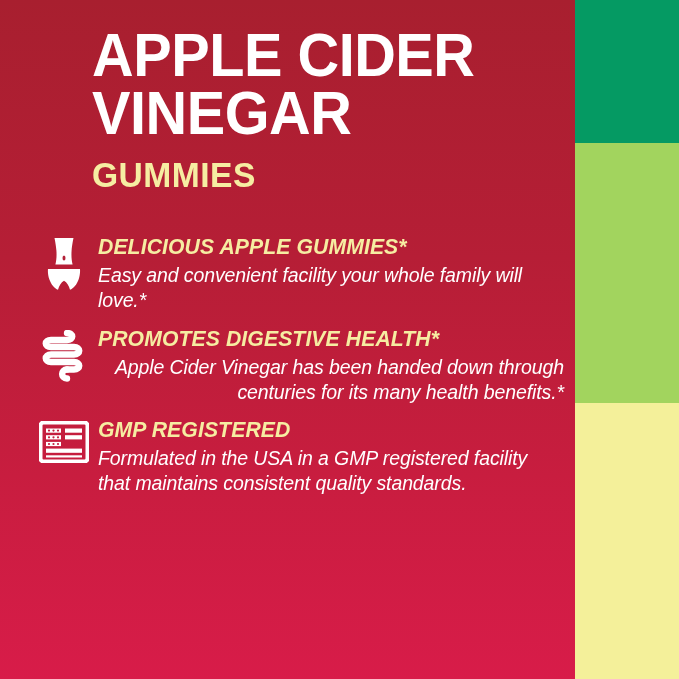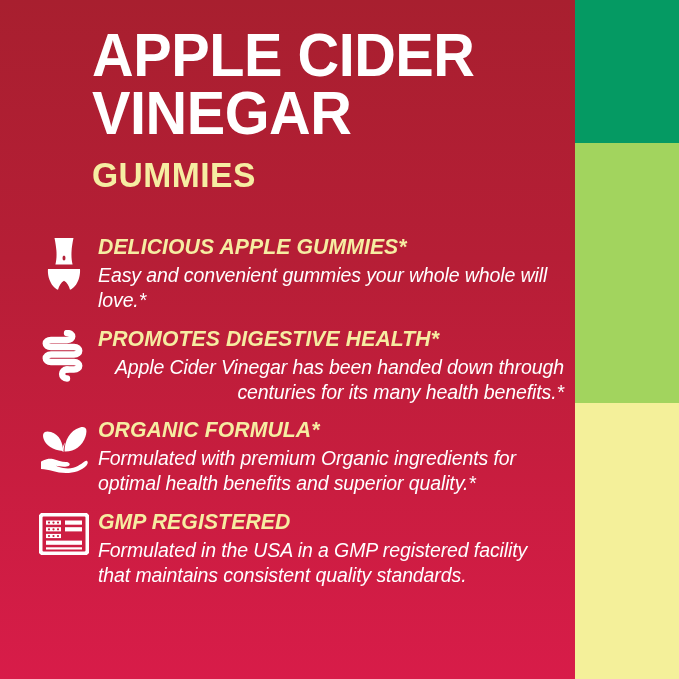--- a/index.html
+++ b/index.html
@@ -124,53 +124,39 @@
     <div class="feature">
       <div class="feature-icon">
         <svg width="44" height="52" viewBox="0 0 44 52">
           <path fill="#ffffff" d="M12.5 0 H31.5 C31.5 0 30 7 29.6 12.5 C29.2 18 29.6 22.5 30.6 26.5 H13.4 C14.4 22.5 14.8 18 14.4 12.5 C14 7 12.5 0 12.5 0 Z"></path>
           <ellipse cx="22" cy="20" rx="1.5" ry="2.6" fill="#b32038"></ellipse>
           <path fill="#ffffff" d="M6 31 H38 C38 31 38.6 36 36.6 41.5 C34.8 46.6 31.5 50.5 28 51.8 C27 48 25 44.5 22 42.8 C19 44.5 17 48 16 51.8 C12.5 50.5 9.2 46.6 7.4 41.5 C5.4 36 6 31 6 31 Z"></path>
         </svg>
       </div>
       <div class="feature-text">
         <div class="feature-title" style="color: rgb(246, 237, 162);">DELICIOUS APPLE GUMMIES*</div>
-        <div class="feature-desc" style="color: rgb(255, 255, 255);">Easy and convenient gummies your whole whole will love.*</div>
+        <div class="feature-desc" style="color: rgb(255, 255, 255);">Easy and convenient facility your whole family will love.*</div>
       </div>
     </div>
 
     <div class="feature">
       <div class="feature-icon">
         <svg width="46" height="52" viewBox="0 0 46 52">
           <g fill="none" stroke="#ffffff" stroke-width="6.4" stroke-linecap="round" stroke-linejoin="round">
             <path d="M26 3 C33 3 33 10 26 10 L10 10 C3 10 3 17 10 17 L33 17 C40 17 40 24.5 33 24.5 L10 24.5 C3 24.5 3 32 10 32 L33 32 C40 32 40 39.5 33 39.5 L26 39.5"></path>
             <path d="M26 39.5 C19.5 39.5 19.5 48.5 26 48.5"></path>
           </g>
         </svg>
       </div>
       <div class="feature-text">
         <div class="feature-title" style="color: rgb(246, 237, 162);">PROMOTES DIGESTIVE HEALTH*</div>
         <div class="feature-desc" style="color: rgb(255, 255, 255); text-align: right;">Apple Cider Vinegar has been handed down through centuries for its many health benefits.*</div>
       </div>
     </div>
 
-    <div class="feature">
-      <div class="feature-icon">
-        <svg width="50" height="52" viewBox="0 0 50 52">
-          <path fill="#ffffff" d="M24 30 C24 22 20.5 13.5 12 11 C5 9 3 12.5 4.5 17.5 C6.5 24 14 29.5 24 30 Z"></path>
-          <path fill="#ffffff" d="M25.5 30.5 C25.5 20 30.5 9.5 41 6.5 C47.5 4.8 48.5 9 46.5 15.5 C43.5 25 35 31 25.5 30.5 Z"></path>
-          <path fill="#ffffff" d="M23 30 C23 30 23.5 25 26 21.5 C26 21.5 24.5 27 24.5 31 Z"></path>
-          <path fill="#ffffff" d="M2 40.5 C2 40.5 8 36.5 14 38 C18.5 39.1 22.5 41 27 41 C30.5 41 32 43.8 29.5 45 C27 46.2 20 45.6 16.5 44.6 C16.5 44.6 22 47.5 29 47.5 C36.5 47.5 42 43 45.5 40.5 C48.5 38.4 50 41.6 47.5 44.5 C43 49.6 35 52 27 52 C17 52 10 48 2 48 Z"></path>
-        </svg>
-      </div>
-      <div class="feature-text">
-        <div class="feature-title" style="color: rgb(246, 237, 162);">ORGANIC FORMULA*</div>
-        <div class="feature-desc" style="color: rgb(255, 255, 255);">Formulated with premium Organic ingredients for optimal health benefits and superior quality.*</div>
-      </div>
-    </div>
 
     <div class="feature">
       <div class="feature-icon">
         <svg width="50" height="42" viewBox="0 0 50 42">
           <rect x="1.5" y="1.5" width="47" height="39" rx="3" fill="none" stroke="#ffffff" stroke-width="4"></rect>
           <g fill="#ffffff">
             <rect x="7" y="7.5" width="15" height="4.2"></rect>
             <rect x="7" y="14.2" width="15" height="4.2"></rect>
             <rect x="7" y="20.9" width="15" height="4.2"></rect>
             <rect x="26" y="7.5" width="17" height="4.2"></rect>

